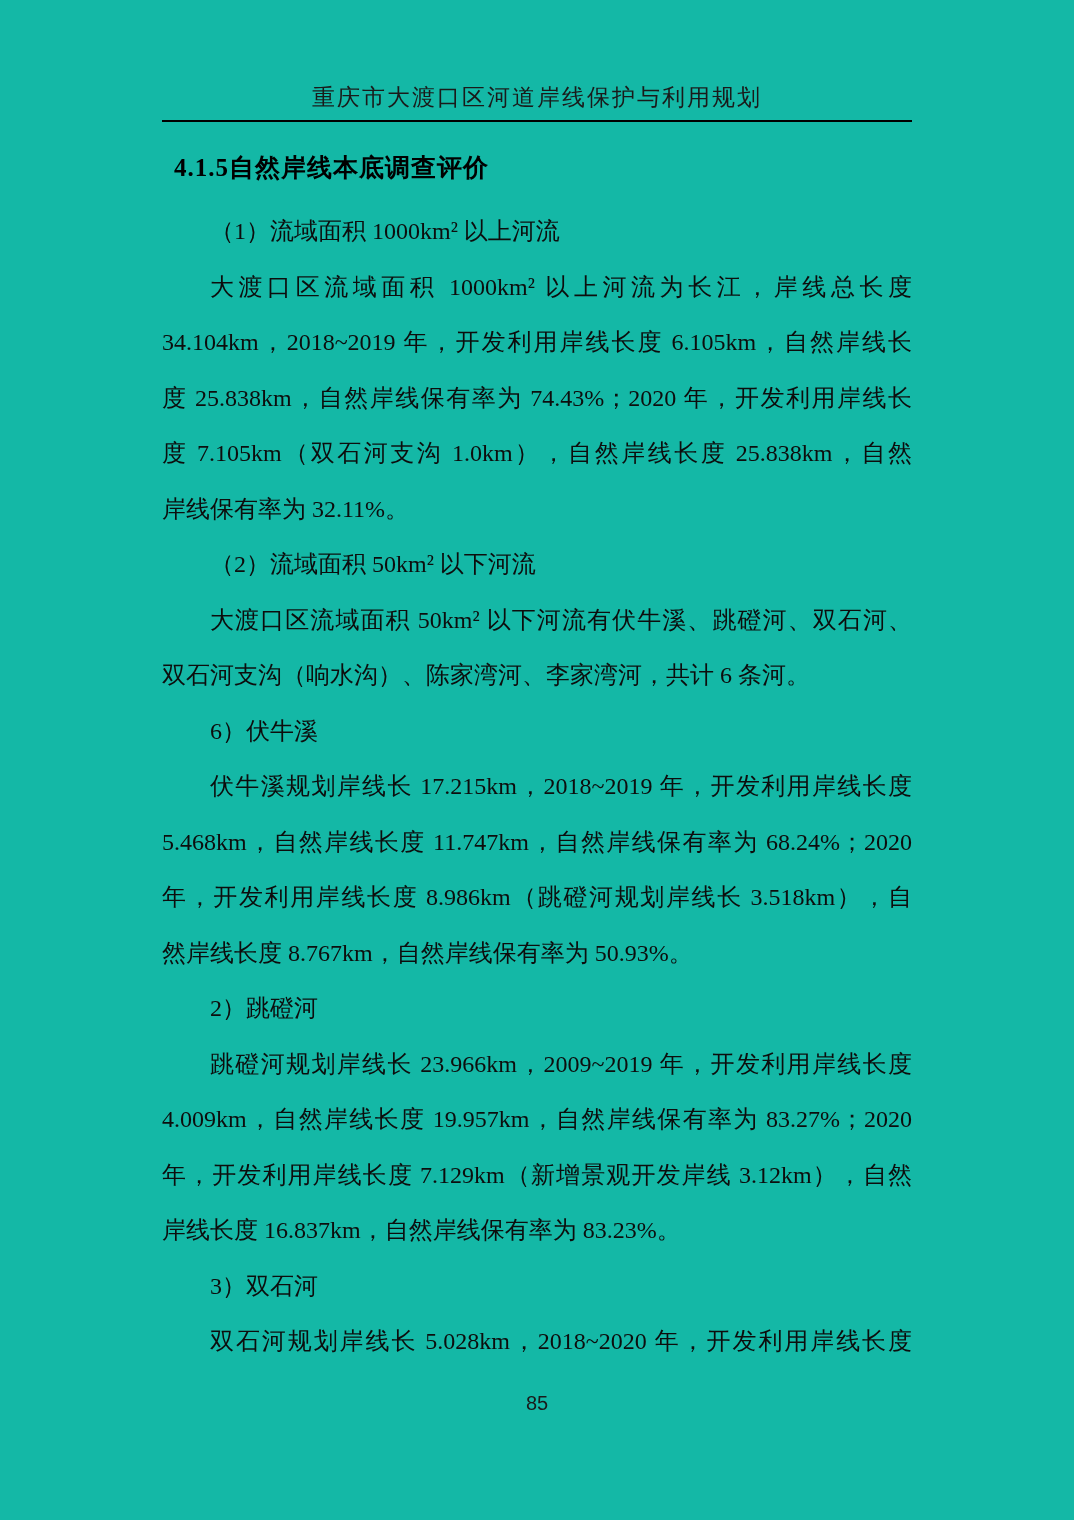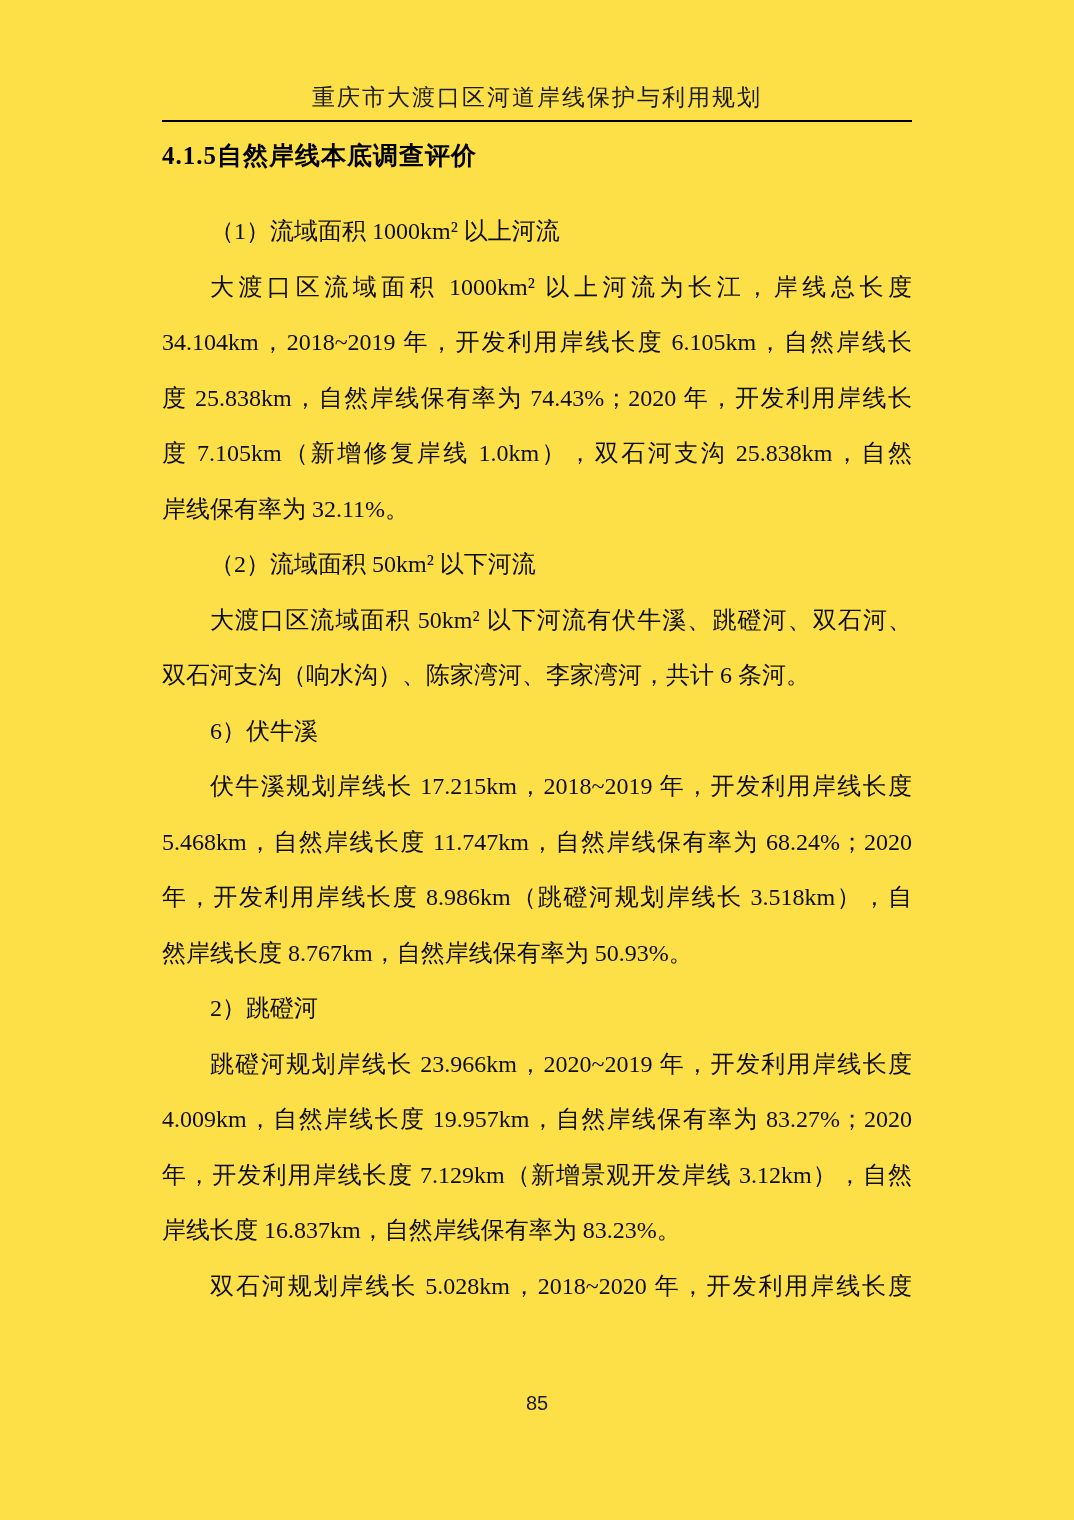--- a/index.html
+++ b/index.html
@@ -4,21 +4,21 @@
 <style>
   html, body {
     margin: 0;
     padding: 0;
     background: #ffffff;
   }
   .page {
     position: relative;
     width: 1074px;
     height: 1520px;
-    background: #fde047;
+    background: #14b8a6;
     color: #000000;
     font-family: "Liberation Serif", "DejaVu Serif", serif;
     overflow: hidden;
   }
   .header-title {
     position: absolute;
     top: 84px;
     left: 0;
     width: 100%;
     text-align: center;
@@ -31,21 +31,21 @@
     position: absolute;
     top: 120px;
     left: 162px;
     width: 750px;
     border-top: 2px solid #000000;
   }
   .section-heading {
     position: absolute;
     top: 140px;
     left: 162px;
-    margin: 0;
+    margin: 12px;
     font-size: 25px;
     line-height: 32px;
     font-weight: bold;
     letter-spacing: 1px;
     color: #000000;
   }
   .body-text {
     position: absolute;
     top: 204px;
     left: 162px;
@@ -88,33 +88,34 @@
 
   <div class="header-rule"></div>
 
   <h2 class="section-heading">4.1.5自然岸线本底调查评价</h2>
 
   <div class="body-text">
     <div class="line indent">（1）流域面积 1000km² 以上河流</div>
     <div class="line indent justify">大渡口区流域面积 1000km² 以上河流为长江，岸线总长度</div>
     <div class="line justify">34.104km，2018~2019 年，开发利用岸线长度 6.105km，自然岸线长</div>
     <div class="line justify">度 25.838km，自然岸线保有率为 74.43%；2020 年，开发利用岸线长</div>
-    <div class="line justify">度 7.105km（新增修复岸线 1.0km），双石河支沟 25.838km，自然</div>
+    <div class="line justify">度 7.105km（双石河支沟 1.0km），自然岸线长度 25.838km，自然</div>
     <div class="line">岸线保有率为 32.11%。</div>
     <div class="line indent">（2）流域面积 50km² 以下河流</div>
     <div class="line indent justify">大渡口区流域面积 50km² 以下河流有伏牛溪、跳磴河、双石河、</div>
     <div class="line">双石河支沟（响水沟）、陈家湾河、李家湾河，共计 6 条河。</div>
     <div class="line indent">6）伏牛溪</div>
     <div class="line indent justify">伏牛溪规划岸线长 17.215km，2018~2019 年，开发利用岸线长度</div>
     <div class="line justify">5.468km，自然岸线长度 11.747km，自然岸线保有率为 68.24%；2020</div>
     <div class="line justify">年，开发利用岸线长度 8.986km（跳磴河规划岸线长 3.518km），自</div>
     <div class="line">然岸线长度 8.767km，自然岸线保有率为 50.93%。</div>
     <div class="line indent">2）跳磴河</div>
-    <div class="line indent justify">跳磴河规划岸线长 23.966km，2020~2019 年，开发利用岸线长度</div>
+    <div class="line indent justify">跳磴河规划岸线长 23.966km，2009~2019 年，开发利用岸线长度</div>
     <div class="line justify">4.009km，自然岸线长度 19.957km，自然岸线保有率为 83.27%；2020</div>
     <div class="line justify">年，开发利用岸线长度 7.129km（新增景观开发岸线 3.12km），自然</div>
     <div class="line">岸线长度 16.837km，自然岸线保有率为 83.23%。</div>
+    <div class="line indent">3）双石河</div>
     <div class="line indent justify">双石河规划岸线长 5.028km，2018~2020 年，开发利用岸线长度</div>
   </div>
 
   <div class="page-number">85</div>
 
 </div>
 
 </body></html>

